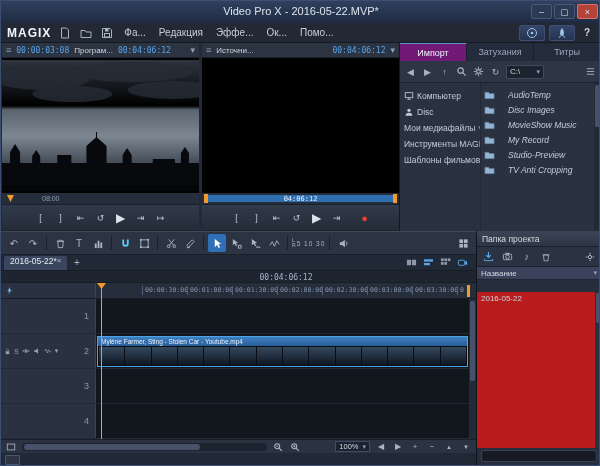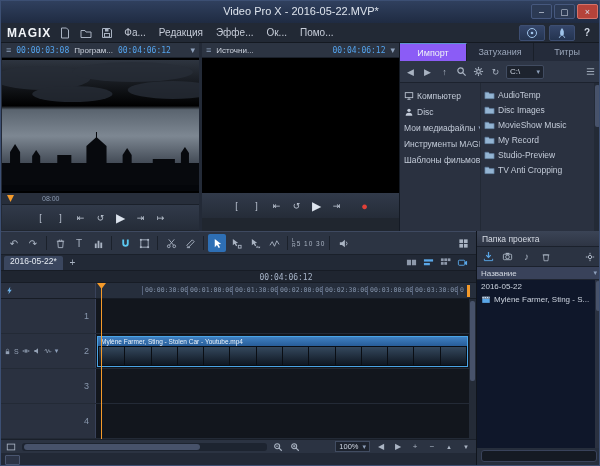--- a/index.html
+++ b/index.html
@@ -60,70 +60,70 @@
          font-size:9px; color:#bcc5d2; }
   .tbtn.play{ font-size:12px; color:#dde4ee; }
   .tbtn.rec{ color:#e04038; font-size:11px; margin-left:8px; }
 
   
   #import{ position:absolute; left:398px; top:42px; width:202px; height:190px;
            background:#2a3140; border-left:1px solid #141a24; }
   .ip-tabs{ display:flex; height:18px; background:#1f2631; }
   .ip-tab{ flex:1; display:flex; align-items:center; justify-content:center; font-size:9px;
            color:#9aa6ba; background:#242b3a; border-right:1px solid #191f29; }
-  .ip-tab.active{ background:#8b5cf6; color:#eef2f8; border-top:1px solid #5f94cf; }
+  .ip-tab.active{ background:#701a75; color:#eef2f8; border-top:1px solid #5f94cf; }
   .ip-toolbar{ height:22px; display:flex; align-items:center; gap:4px; padding:0 4px;
                background:#2e3646; border-bottom:1px solid #1c222e; }
   .ip-tbic{ width:13px; height:13px; display:flex; align-items:center; justify-content:center;
             color:#a9b3c2; font-size:9px; }
   .path-box{ height:14px; min-width:38px; background:#1d232e; border:1px solid #414c61; border-radius:2px;
              font-size:8px; display:flex; align-items:center; justify-content:space-between;
              padding:0 3px; gap:3px; color:#cfd6e2; }
   .ip-body{ display:flex; height:149px; }
   .tree{ width:80px; padding:5px 0 0 4px; }
   .tree-item{ height:16px; display:flex; align-items:center; gap:3px; font-size:8.5px; color:#c3cbd8; white-space:nowrap; overflow:hidden; }
   .tree-chev{ color:#8ea0bb; font-size:7px; }
   .folders{ flex:1; padding:4px 0 0 3px; border-left:1px solid #222935; overflow:hidden; }
-  .folder-item{ height:15px; display:flex; align-items:center; gap:3px; font-size:8.5px; color:#c3cbd8; white-space:nowrap; }
+  .folder-item{ height:15px; display:flex; align-items:center; gap:13px; font-size:8.5px; color:#c3cbd8; white-space:nowrap;font-style:italic; }
   .vscroll{ width:7px; background:#232a36; position:relative; }
   .vthumb{ position:absolute; left:1px; right:1px; top:2px; height:42px; background:#47526a; border-radius:2px; }
 
   
   #project{ position:absolute; left:475px; top:230px; width:125px; height:236px;
             background:#262e3c; border-left:1px solid #10151d; display:flex; flex-direction:column; }
   .pp-head{ height:16px; background:linear-gradient(#3b4456,#2e3544); display:flex; align-items:center;
             padding:0 5px; font-size:8.5px; color:#d6dbe4; border-bottom:1px solid #1b212c; }
   .pp-toolbar{ height:20px; display:flex; align-items:center; gap:6px; padding:0 5px;
                background:#2b3342; border-bottom:1px solid #1b212c; }
   .pp-tbic{ width:13px; height:13px; display:flex; align-items:center; justify-content:center; color:#a9b3c2; }
   .pp-tbic.accent{ color:#5aa7e8; }
   .pp-colhead{ height:13px; background:#39425a; display:flex; align-items:center; gap:3px;
                padding:0 4px; font-size:8px; color:#d2d8e2; border-bottom:1px solid #1f2531; }
-  .pp-table{ flex:1; background:#0f172a; position:relative; }
+  .pp-table{ flex:1; background:#b91c1c; position:relative;margin-top:12px; }
   .pp-row{ height:13px; display:flex; align-items:center; gap:3px; padding:0 4px;
            font-size:8px; color:#ccd3de; white-space:nowrap; overflow:hidden; }
   .pp-vscroll{ position:absolute; right:0; top:0; bottom:0; width:6px; background:#2a3140; }
   .pp-vthumb{ position:absolute; left:1px; right:1px; top:1px; height:30px; background:#47526a; border-radius:2px; }
   .pp-bottom{ height:12px; margin:2px 4px 5px; background:#151a23; border:1px solid #39425a; border-radius:3px; }
 
   
   #timeline{ position:absolute; left:0; top:230px; width:475px; height:236px; background:#20262f; }
   .tl-toolbar{ height:24px; background:#2c3443; border-top:1px solid #3e4960; border-bottom:1px solid #1a202a;
                display:flex; align-items:center; gap:1px; padding:0 4px; }
   .tool{ width:18px; height:18px; display:flex; align-items:center; justify-content:center;
          color:#aab4c3; font-size:10px; border-radius:2px; }
   .tool.active{ background:#2e6fb5; color:#fff; }
   .tool.snapon{ color:#5bc8f0; }
   .tsep{ width:1px; height:14px; background:#1b212b; margin:0 3px; }
   .lr{ display:flex; flex-direction:column; line-height:5px; font-size:5px; color:#aab4c3; }
   .snap-label{ font-size:6.5px; color:#aab4c3; letter-spacing:1px; }
   .tl-tabs{ height:16px; background:#222936; display:flex; align-items:center; gap:3px; padding:0 3px;
             border-bottom:1px solid #171c25; }
-  .tl-tab{ height:14px; background:#3a465e; display:flex; align-items:center; gap:8px; padding:0 6px;
-           font-size:8.5px; color:#e6ebf2; border-radius:2px 2px 0 0;flex-direction:column; }
+  .tl-tab{ height:14px; background:#3a465e; display:flex; align-items:flex-start; padding:0 6px;
+           font-size:8.5px; color:#e6ebf2; border-radius:2px 2px 0 0; }
   .tabx{ color:#aab8cc; font-size:8px; }
   .tab-add{ width:13px; height:13px; display:flex; align-items:center; justify-content:center;
             color:#aab4c3; font-size:10px; }
   .tab-views{ margin-left:auto; display:flex; gap:4px; padding-right:4px; }
   .tv-ic{ width:13px; height:13px; display:flex; align-items:center; justify-content:center; color:#8e99ab; }
   .tv-ic.blue{ color:#5aa7e8; }
   .tl-tc{ height:12px; background:#1f2530; position:relative; border-bottom:1px solid #171c25; }
   .tl-tc span{ position:absolute; left:95px; right:0; text-align:center; top:2px;
                font-size:8px; color:#a7b4c8; }
   .tl-ruler{ height:16px; background:#262e3c; position:relative; border-bottom:1px solid #171c25; }
@@ -284,20 +284,27 @@
   </div>
 
   <div class="monitor" id="mon-src">
     <div class="mon-head">
       <span class="mhamb">≡</span>
       <span class="mon-title">Источни...</span>
       <span class="tc mono mhamb right" style="color:#54a4ee">00:04:06:12</span>
       <span class="mhamb">▾</span>
     </div>
     <div class="mon-screen"></div>
+    <div class="mon-ruler">
+      <div class="range-bar">
+        <span class="range-cap l"></span>
+        <span class="range-label mono">04:06:12</span>
+        <span class="range-cap r"></span>
+      </div>
+    </div>
     <div class="mon-transport">
       <span class="tbtn">[</span>
       <span class="tbtn">]</span>
       <span class="tbtn">⇤</span>
       <span class="tbtn">↺</span>
       <span class="tbtn play">▶</span>
       <span class="tbtn">⇥</span>
       <span class="tbtn rec">●</span>
     </div>
   </div>
@@ -761,32 +768,20 @@
       </span>
     </div>
     <div class="pp-colhead">
       <span>Название</span>
       <span class="tree-chev" style="margin-left:auto">▾</span>
     </div>
     <div class="pp-table">
       <div class="pp-row">
         <span>2016-05-22</span>
       </div>
-      <div class="pp-row">
-        <span>
-          <svg width="10" height="9" viewBox="0 0 12 12">
-              <rect x="1" y="5" width="10" height="5.5" fill="#5aa7e8"></rect>
-              <polygon points="1,4.8 11,4.8 11,2.2 1,2.2" fill="#d9e6f4"></polygon>
-              <line x1="3" y1="2.2" x2="4.3" y2="4.8" stroke="#3a5c80"></line>
-              <line x1="6" y1="2.2" x2="7.3" y2="4.8" stroke="#3a5c80"></line>
-              <line x1="9" y1="2.2" x2="10.3" y2="4.8" stroke="#3a5c80"></line>
-            </svg>
-        </span>
-        <span>Mylène Farmer, Sting - S...</span>
-      </div>
       <div class="pp-vscroll">
         <div class="pp-vthumb"></div>
       </div>
     </div>
     <div class="pp-bottom"></div>
   </div>
 
 </div>
 
 </body></html>

